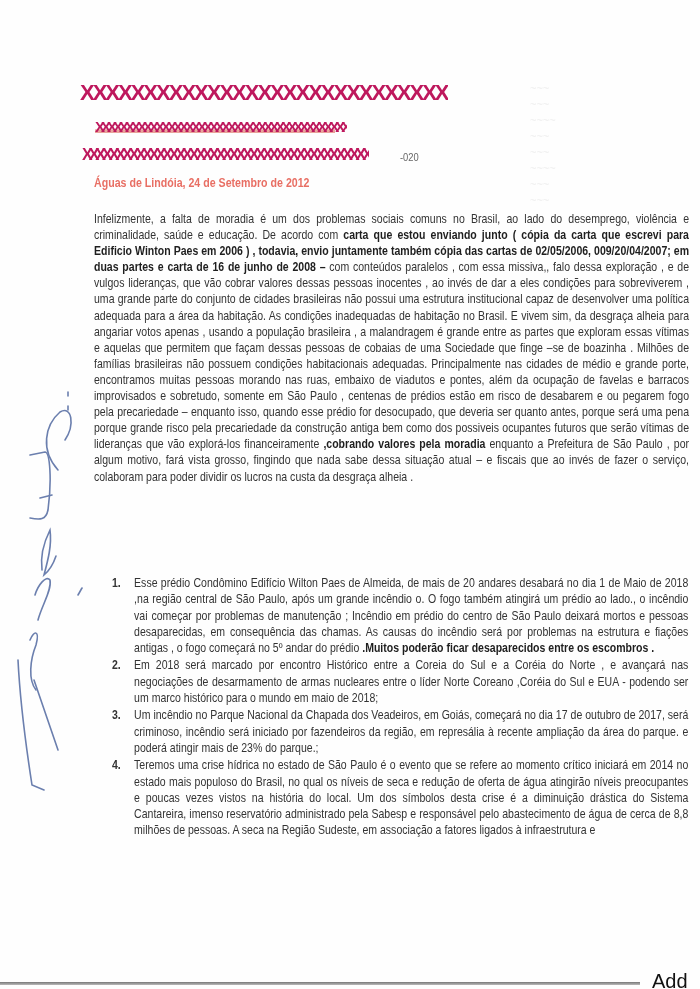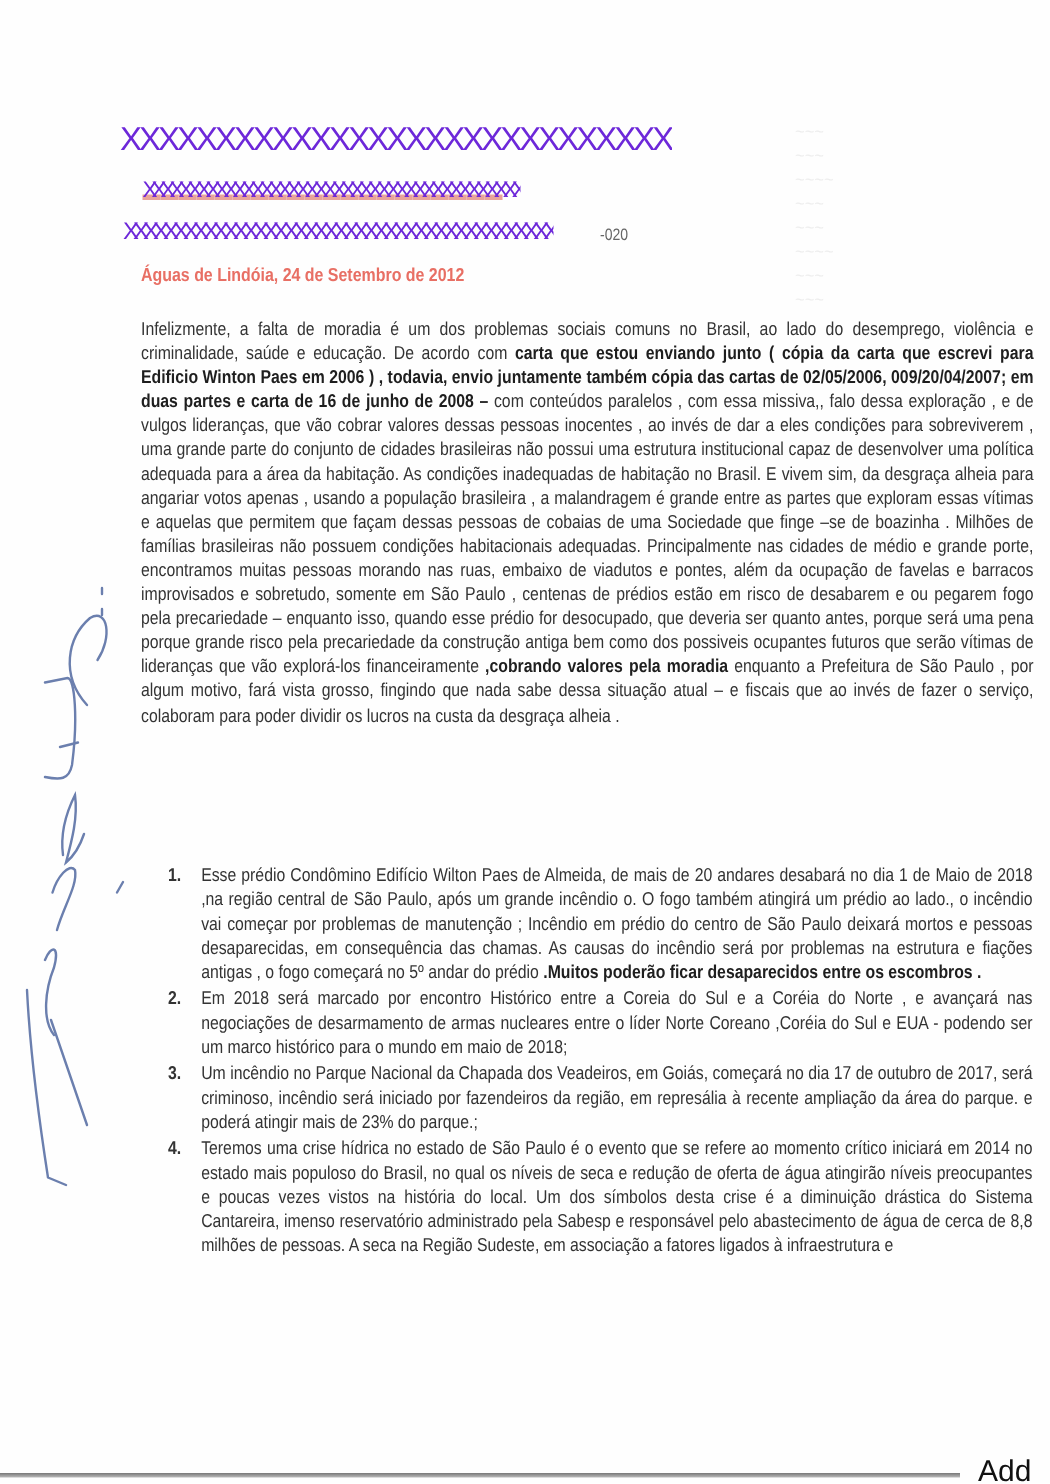--- a/index.html
+++ b/index.html
@@ -9,22 +9,22 @@
     font-family: "Liberation Sans", sans-serif;
     color: #2a2a2a;
   }
   .page { position: absolute; inset: 0; background: #fefefe; }
   .bleed {
     position: absolute; left: 530px; top: 80px; width: 40px;
     font-size: 11px; line-height: 16px; color: #eeeeee; overflow: hidden;
   }
   .redact {
     position: absolute; white-space: nowrap; overflow: hidden;
-    font-family: "Liberation Sans", sans-serif; color: #6d28d9;
-    letter-spacing: -3px; font-weight: normal;
+    font-family: "Liberation Sans", sans-serif; color: #be185d;
+    letter-spacing: -3px; font-weight: bold;
   }
   .ghost {
     position: absolute; white-space: nowrap; color: #9a9a9a;
   }
   #r1 { left: 80px; top: 80px; font-size: 22px; letter-spacing: -2px; }
   #g1 { left: 95px; top: 84px; font-size: 20px; color: #aaa; }
   #r2 { left: 95px; top: 118px; font-size: 15px; letter-spacing: -4px; }
   #g2 { left: 95px; top: 122px; font-size: 12px; color: #e8a39a; }
   #r3 { left: 82px; top: 146px; font-size: 16px; letter-spacing: -4px; }
   #g3 { left: 400px; top: 151px; font-size: 11px; color: #666; transform: scaleX(0.85); transform-origin: left; }

